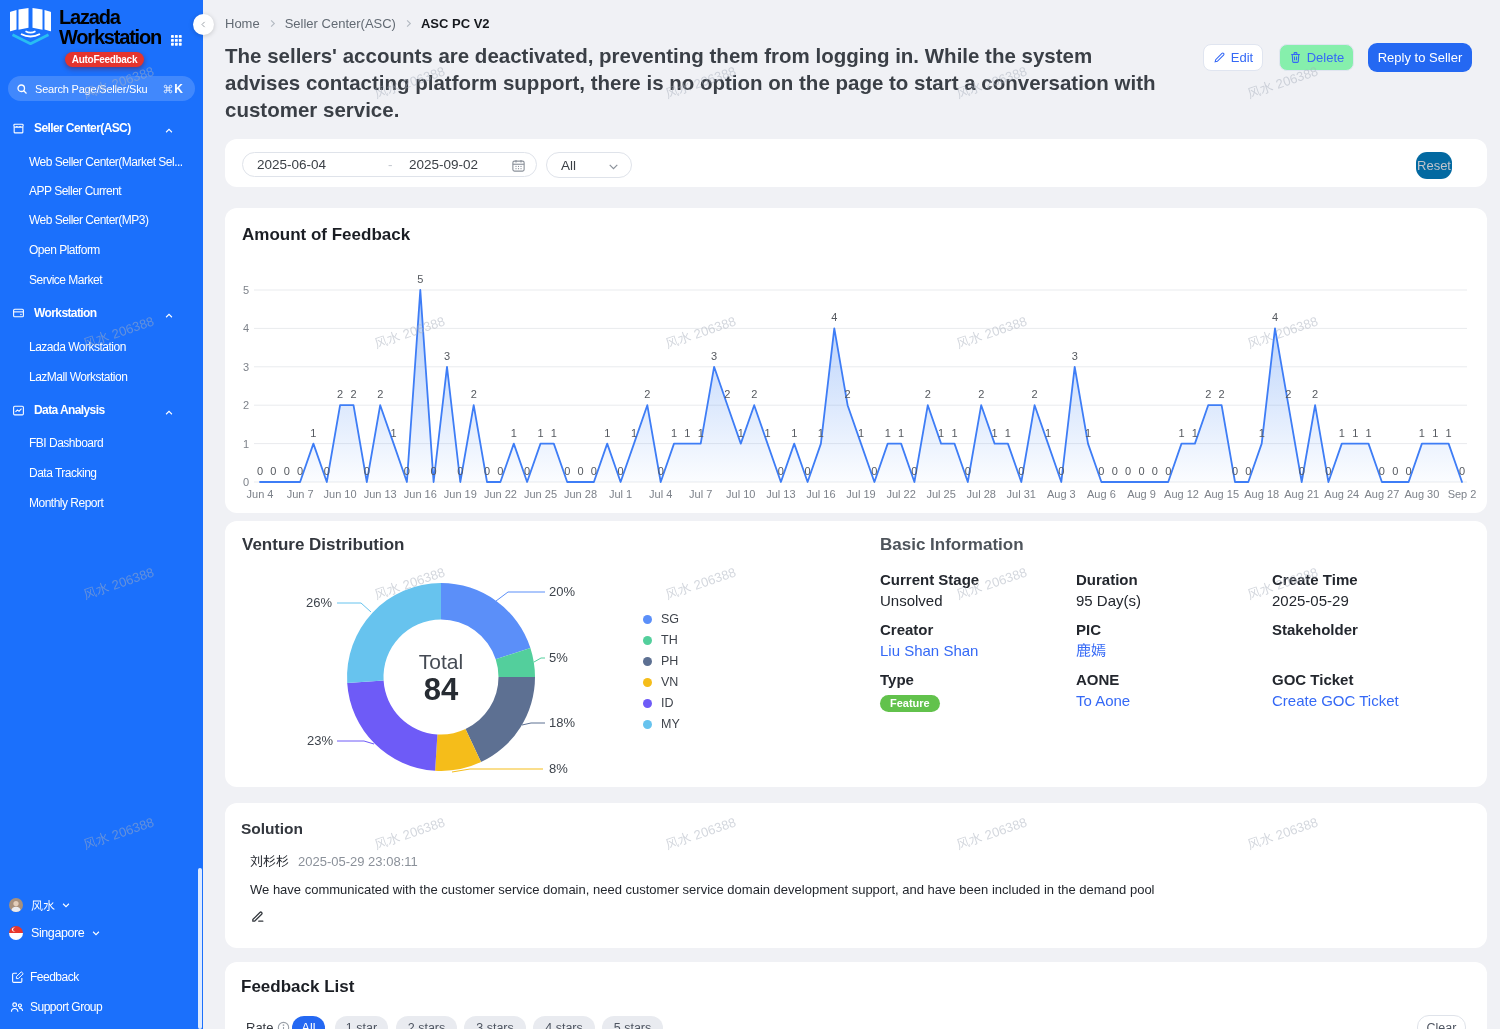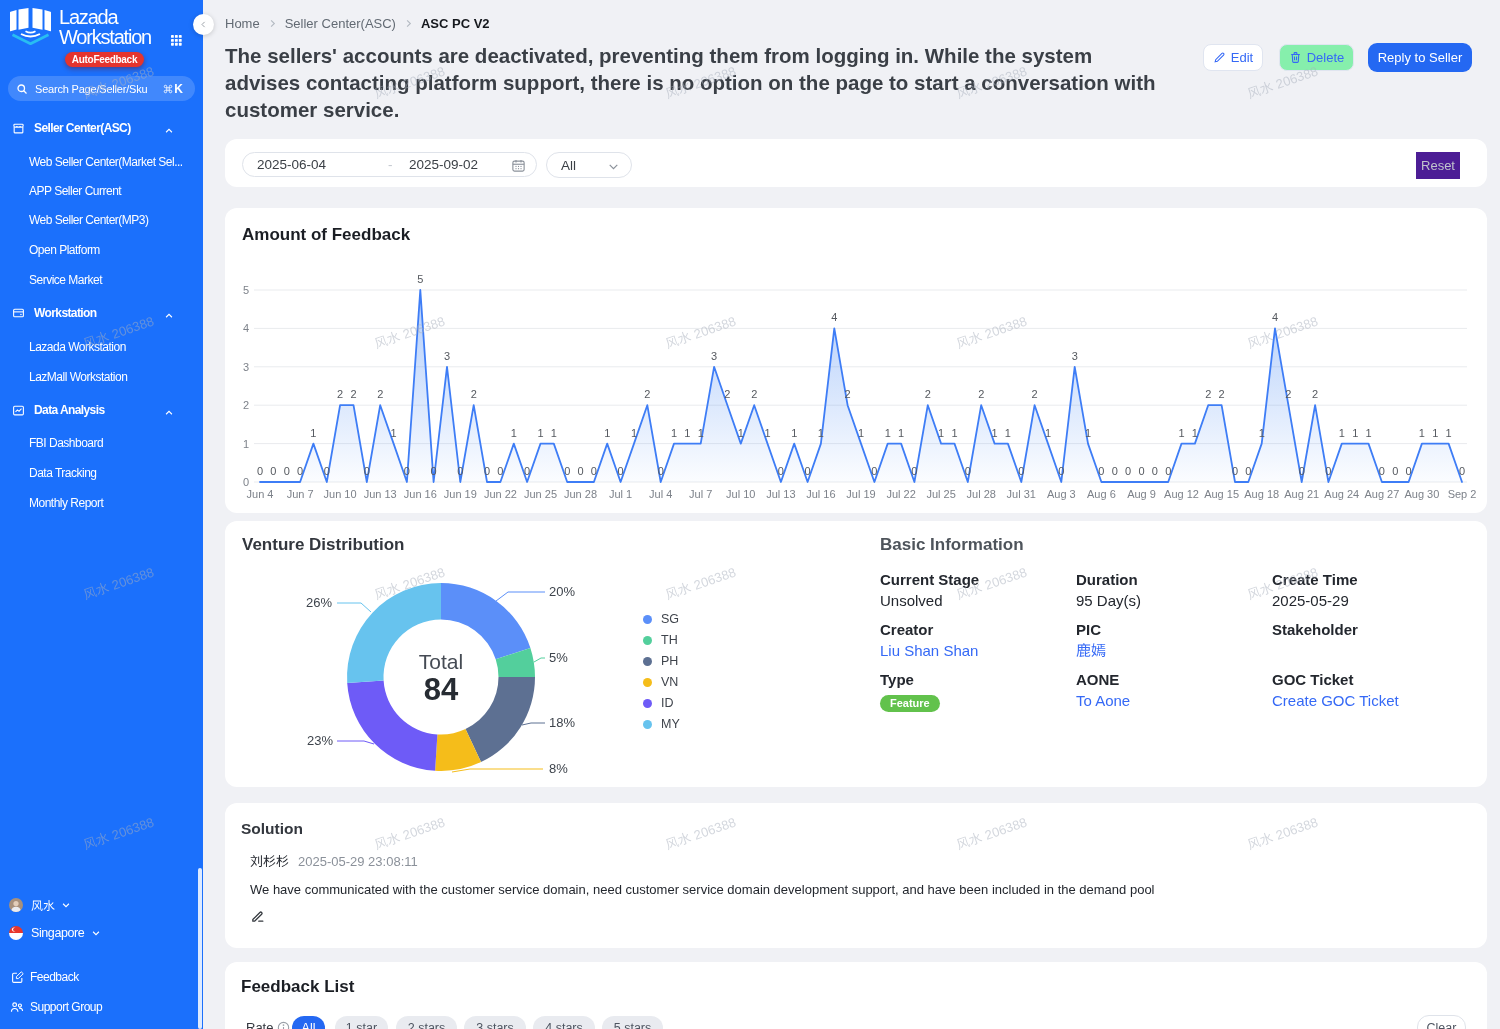--- a/index.html
+++ b/index.html
@@ -57,21 +57,21 @@
             <circle cx="16" cy="17" r="1"></circle>
           </g>
         </svg></span>
   </div>
   <div style="position:absolute;left:321px;top:13px;width:86px;height:26px;border:1px solid #dfe3ea;border-radius:13px;display:flex;align-items:center;font-size:13.5px;color:#3a3f45">
     <span style="margin-left:14px">All</span>
     <span style="position:absolute;right:11px;top:7px"><svg width="13" height="13" viewBox="0 0 24 24" fill="none" stroke="#8b919a" stroke-width="2.2">
           <polyline points="5,9 12,16 19,9"></polyline>
         </svg></span>
   </div>
-  <div style="position:absolute;left:1191px;top:13px;width:44px;height:27px;background:#4c1d95;border-radius:0;display:flex;align-items:center;justify-content:center;font-size:13px;color:#c0c4cc">Reset</div>
+  <div style="position:absolute;left:1191px;top:13px;width:36px;height:27px;background:#0369a1;border-radius:11px;display:flex;align-items:center;justify-content:center;font-size:13px;color:#c0c4cc">Reset</div>
 </div>
 
 <div class="card" style="left:225px;top:208px;width:1262px;height:305px">
   <div style="position:absolute;left:17px;top:17px;font-size:17px;font-weight:bold;color:#1b1e24">Amount of Feedback</div>
   <div style="position:absolute;left:0;top:0"><svg width="1262" height="305" viewBox="0 0 1262 305" font-family="Liberation Sans, sans-serif">
 <defs>
           <linearGradient id="ag" x1="0" y1="82" x2="0" y2="274" gradientUnits="userSpaceOnUse">
 <stop offset="0" stop-color="#4285f4" stop-opacity="0.42"></stop>
             <stop offset="1" stop-color="#4285f4" stop-opacity="0.02"></stop>
           </linearGradient>
@@ -340,21 +340,21 @@
 <aside style="position:absolute;left:0;top:0;width:203px;height:1029px;background:#1b70fc;overflow:hidden">
 <div style="position:absolute;left:10px;top:8px"><svg width="41" height="37" viewBox="0 0 41 37">
 <path fill="#fff" d="M0.5 3.8 L6.5 2 L6.5 21.5 L0.5 23.3 Q0 23.4 0 22.7 L0 4.6 Q0 3.9 0.5 3.8 Z"></path>
 <path fill="#fff" d="M8.5 1.4 L18.5 0 L18.5 19.8 L8.5 21.8 Z"></path>
 <path fill="#fff" d="M22.5 0 L32.5 1.4 L32.5 21.8 L22.5 19.8 Z"></path>
 <path fill="#fff" d="M40.5 3.8 L34.5 2 L34.5 21.5 L40.5 23.3 Q41 23.4 41 22.7 L41 4.6 Q41 3.9 40.5 3.8 Z"></path>
 <path fill="none" stroke="#fff" stroke-width="1.7" d="M15.5 23.2 Q20.5 26 25.5 23.2"></path>
 <path fill="none" stroke="#fff" stroke-width="1.9" d="M11 26 Q20.5 31 30 26"></path>
 <path fill="none" stroke="#28bdf2" stroke-width="2.7" d="M2.5 26.8 L20.5 35.8 L38.5 26.8"></path>
 </svg></div>
-<div style="position:absolute;left:59px;top:7px;color:#ffffff;font-size:20px;font-weight:normal;line-height:20px;letter-spacing:-1.2px">Lazada<br>Workstation</div>
+<div style="position:absolute;left:59px;top:7px;color:#000000;font-size:20px;font-weight:bold;line-height:20px;letter-spacing:-1.2px">Lazada<br>Workstation</div>
 <div style="position:absolute;left:171px;top:32px"><svg width="11" height="11" viewBox="0 0 14 14" fill="#fff">
         <rect x="0" y="0" width="3.6" height="3.6" rx="0.8"></rect>
         <rect x="5" y="0" width="3.6" height="3.6" rx="0.8"></rect>
         <rect x="10" y="0" width="3.6" height="3.6" rx="0.8"></rect>
         <rect x="0" y="5" width="3.6" height="3.6" rx="0.8"></rect>
         <rect x="5" y="5" width="3.6" height="3.6" rx="0.8"></rect>
         <rect x="10" y="5" width="3.6" height="3.6" rx="0.8"></rect>
         <rect x="0" y="10" width="3.6" height="3.6" rx="0.8"></rect>
         <rect x="5" y="10" width="3.6" height="3.6" rx="0.8"></rect>
         <rect x="10" y="10" width="3.6" height="3.6" rx="0.8"></rect>

